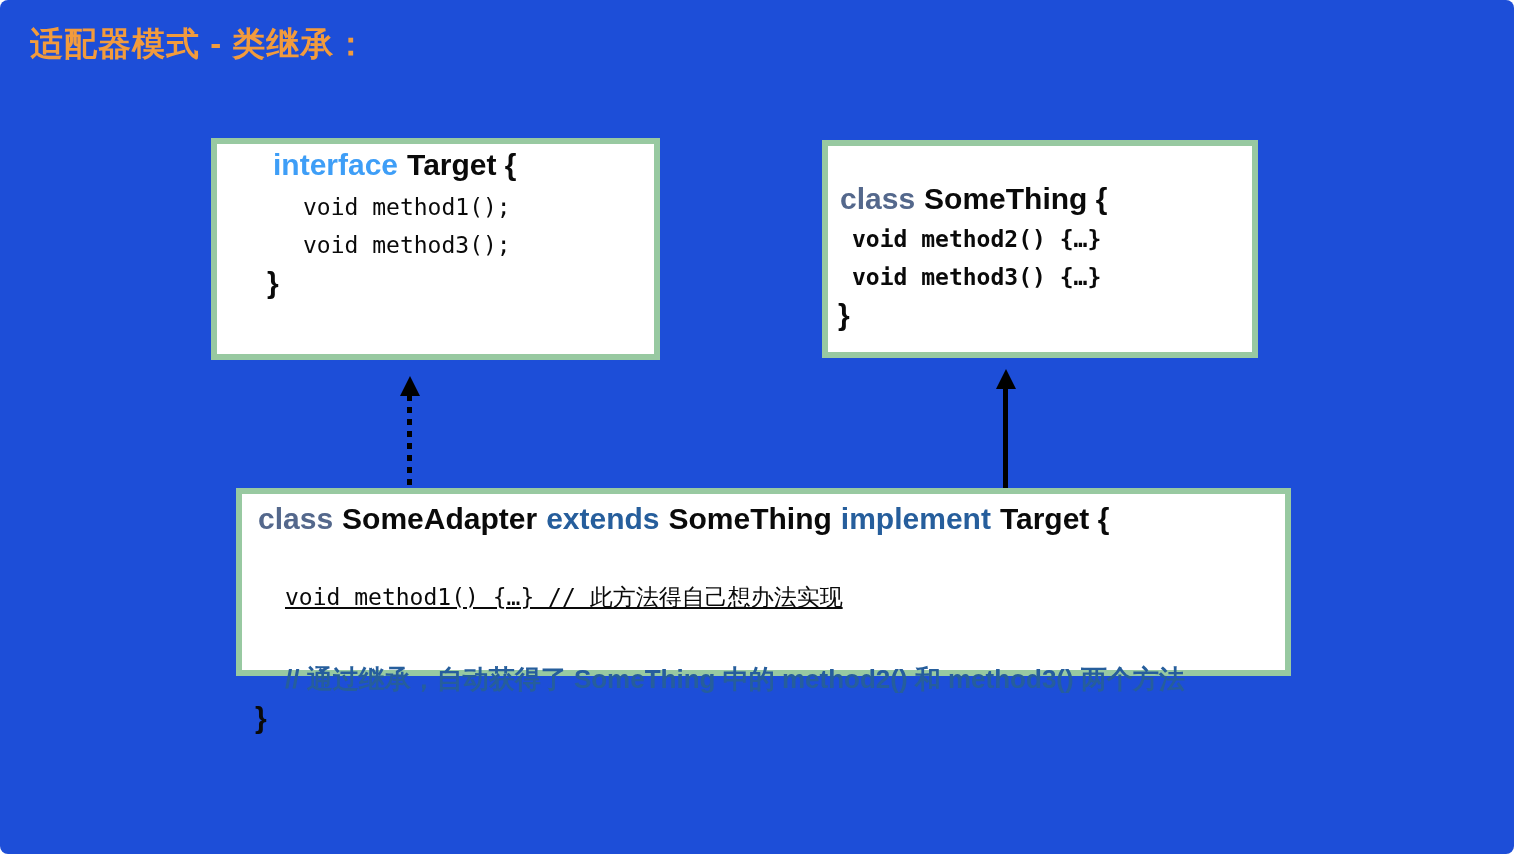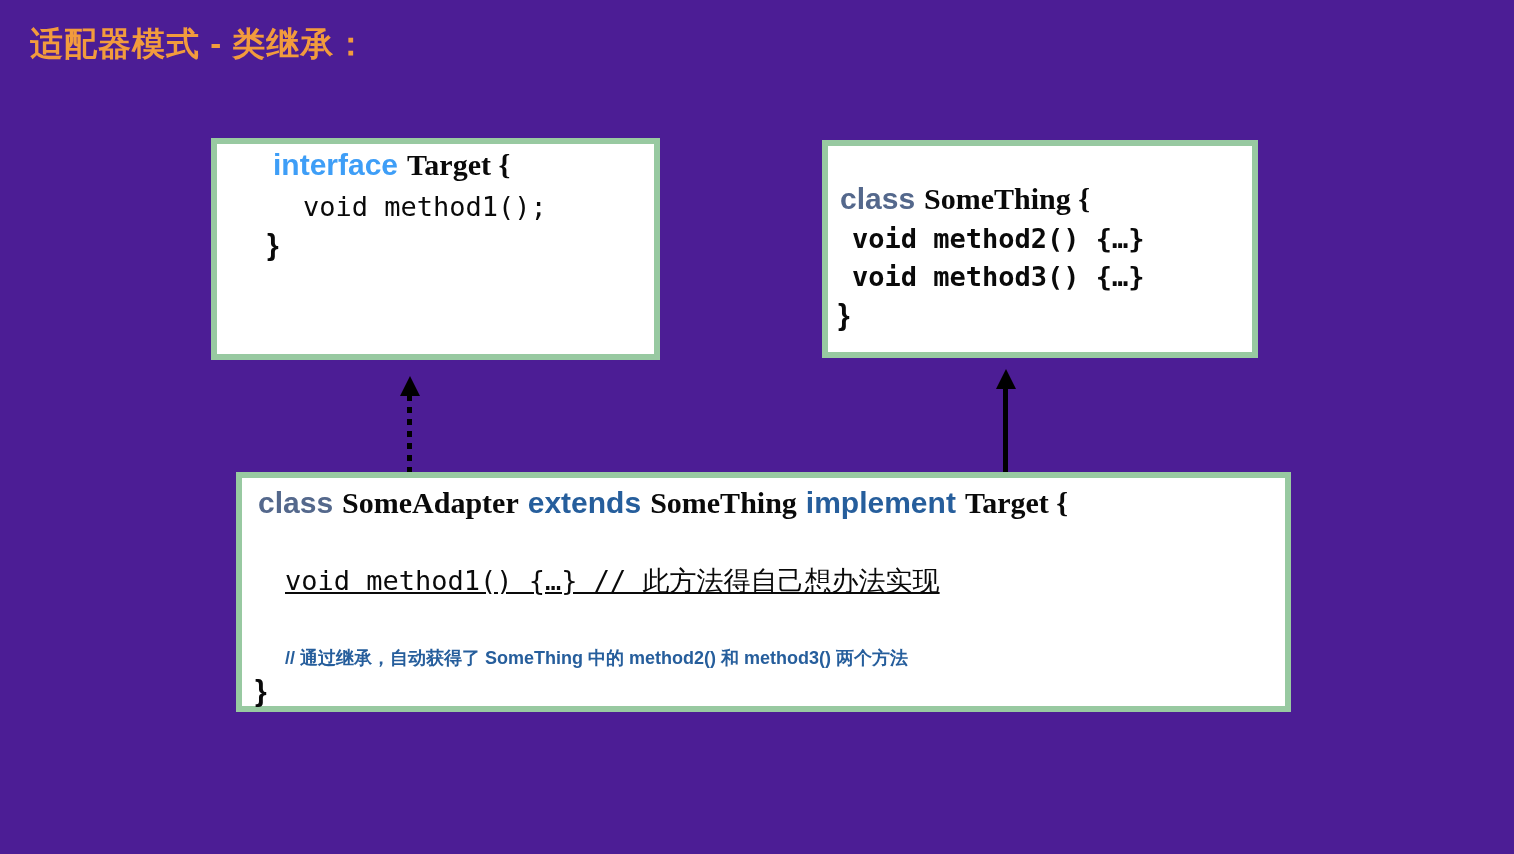--- a/index.html
+++ b/index.html
@@ -14,78 +14,79 @@
   *{margin:0;padding:0;box-sizing:border-box;}
   html,body{background:#ffffff;}
   body{
     font-family:"Liberation Sans","DejaVu Sans",sans-serif;
     color:var(--c-code);
   }
   .canvas{
     position:relative;
     width:1514px;
     height:854px;
-    background:#4c1d95;
+    background:#1d4ed8;
     overflow:hidden;
+    border-radius:8px;
   }
   .title{
     position:absolute;
     left:30px; top:22px;
     font-size:33px;
     font-weight:bold;
     color:var(--c-title);
     letter-spacing:1px;
   }
   .box{
     position:absolute;
     background:#ffffff;
     border:6px solid var(--c-border);
   }
   .box-target{ left:211px; top:138px; width:449px; height:222px; }
   .box-something{ left:822px; top:140px; width:436px; height:218px; }
-  .box-adapter{ left:236px; top:472px; width:1055px; height:240px; }
+  .box-adapter{ left:236px; top:488px; width:1055px; height:188px; }
 
   .box-header{
     font-size:30px;
     font-weight:bold;
     color:var(--c-code);
     white-space:nowrap;
   }
   .box-target .box-header{ margin:4px 0 0 56px; }
   .box-something .box-header{ margin:36px 0 0 12px; }
   .box-adapter .box-header{ margin:8px 0 0 16px; }
 
   .kw-interface{ color:var(--c-interface); margin-right:0.30em; }
   .kw-class{ color:var(--c-slate); margin-right:0.30em; }
   .kw-blue{ color:var(--c-kwblue); margin-right:0.30em; }
-  .hdr-name{ color:var(--c-code); margin-right:0.30em;font-family:Liberation Serif, serif; }
+  .hdr-name{ color:var(--c-code); margin-right:0.30em; }
   .hdr-name:last-child{ margin-right:0; }
 
   .code{
     font-family:"DejaVu Sans Mono","Liberation Mono",monospace;
-    font-size:27px;
+    font-size:23px;
     line-height:38px;
     color:var(--c-code);
     white-space:pre;
   }
   .box-target .code-lines{ margin:6px 0 0 86px; }
   .box-something .code-lines{ margin:4px 0 0 24px;font-weight:bold; }
 
   .close-brace{
     font-size:30px;
     font-weight:bold;
     color:var(--c-code);
   }
   .box-target .close-brace{ margin:2px 0 0 50px; }
   .box-something .close-brace{ margin:2px 0 0 10px; }
 
   .box-adapter .code{ margin:42px 0 0 43px;text-decoration:underline; }
   .box-adapter .comment{
     margin:46px 0 0 43px;
-    font-size:18px;
+    font-size:26px;
     font-weight:bold;
     color:var(--c-comment);
     white-space:nowrap;
   }
   .box-adapter .close-brace{ margin:4px 0 0 13px; }
 
   .arrow-line{ position:absolute; width:5px; }
   .line-dotted{
     left:407px; top:395px; height:101px;
     background:repeating-linear-gradient(to bottom,#000 0 6px,transparent 6px 12px);
@@ -110,20 +111,21 @@
 <div class="canvas">
 
   <div class="title">适配器模式 - 类继承：</div>
 
   <div class="box box-target">
     <div class="box-header">
       <span class="kw-interface">interface</span><span class="hdr-name">Target {</span>
     </div>
     <div class="code-lines">
       <div class="code">void method1();</div>
+      <div class="code">void method3();</div>
     </div>
     <div class="close-brace">}</div>
   </div>
 
   <div class="box box-something">
     <div class="box-header">
       <span class="kw-class">class</span><span class="hdr-name">SomeThing {</span>
     </div>
     <div class="code-lines">
       <div class="code">void method2() {…}</div>

